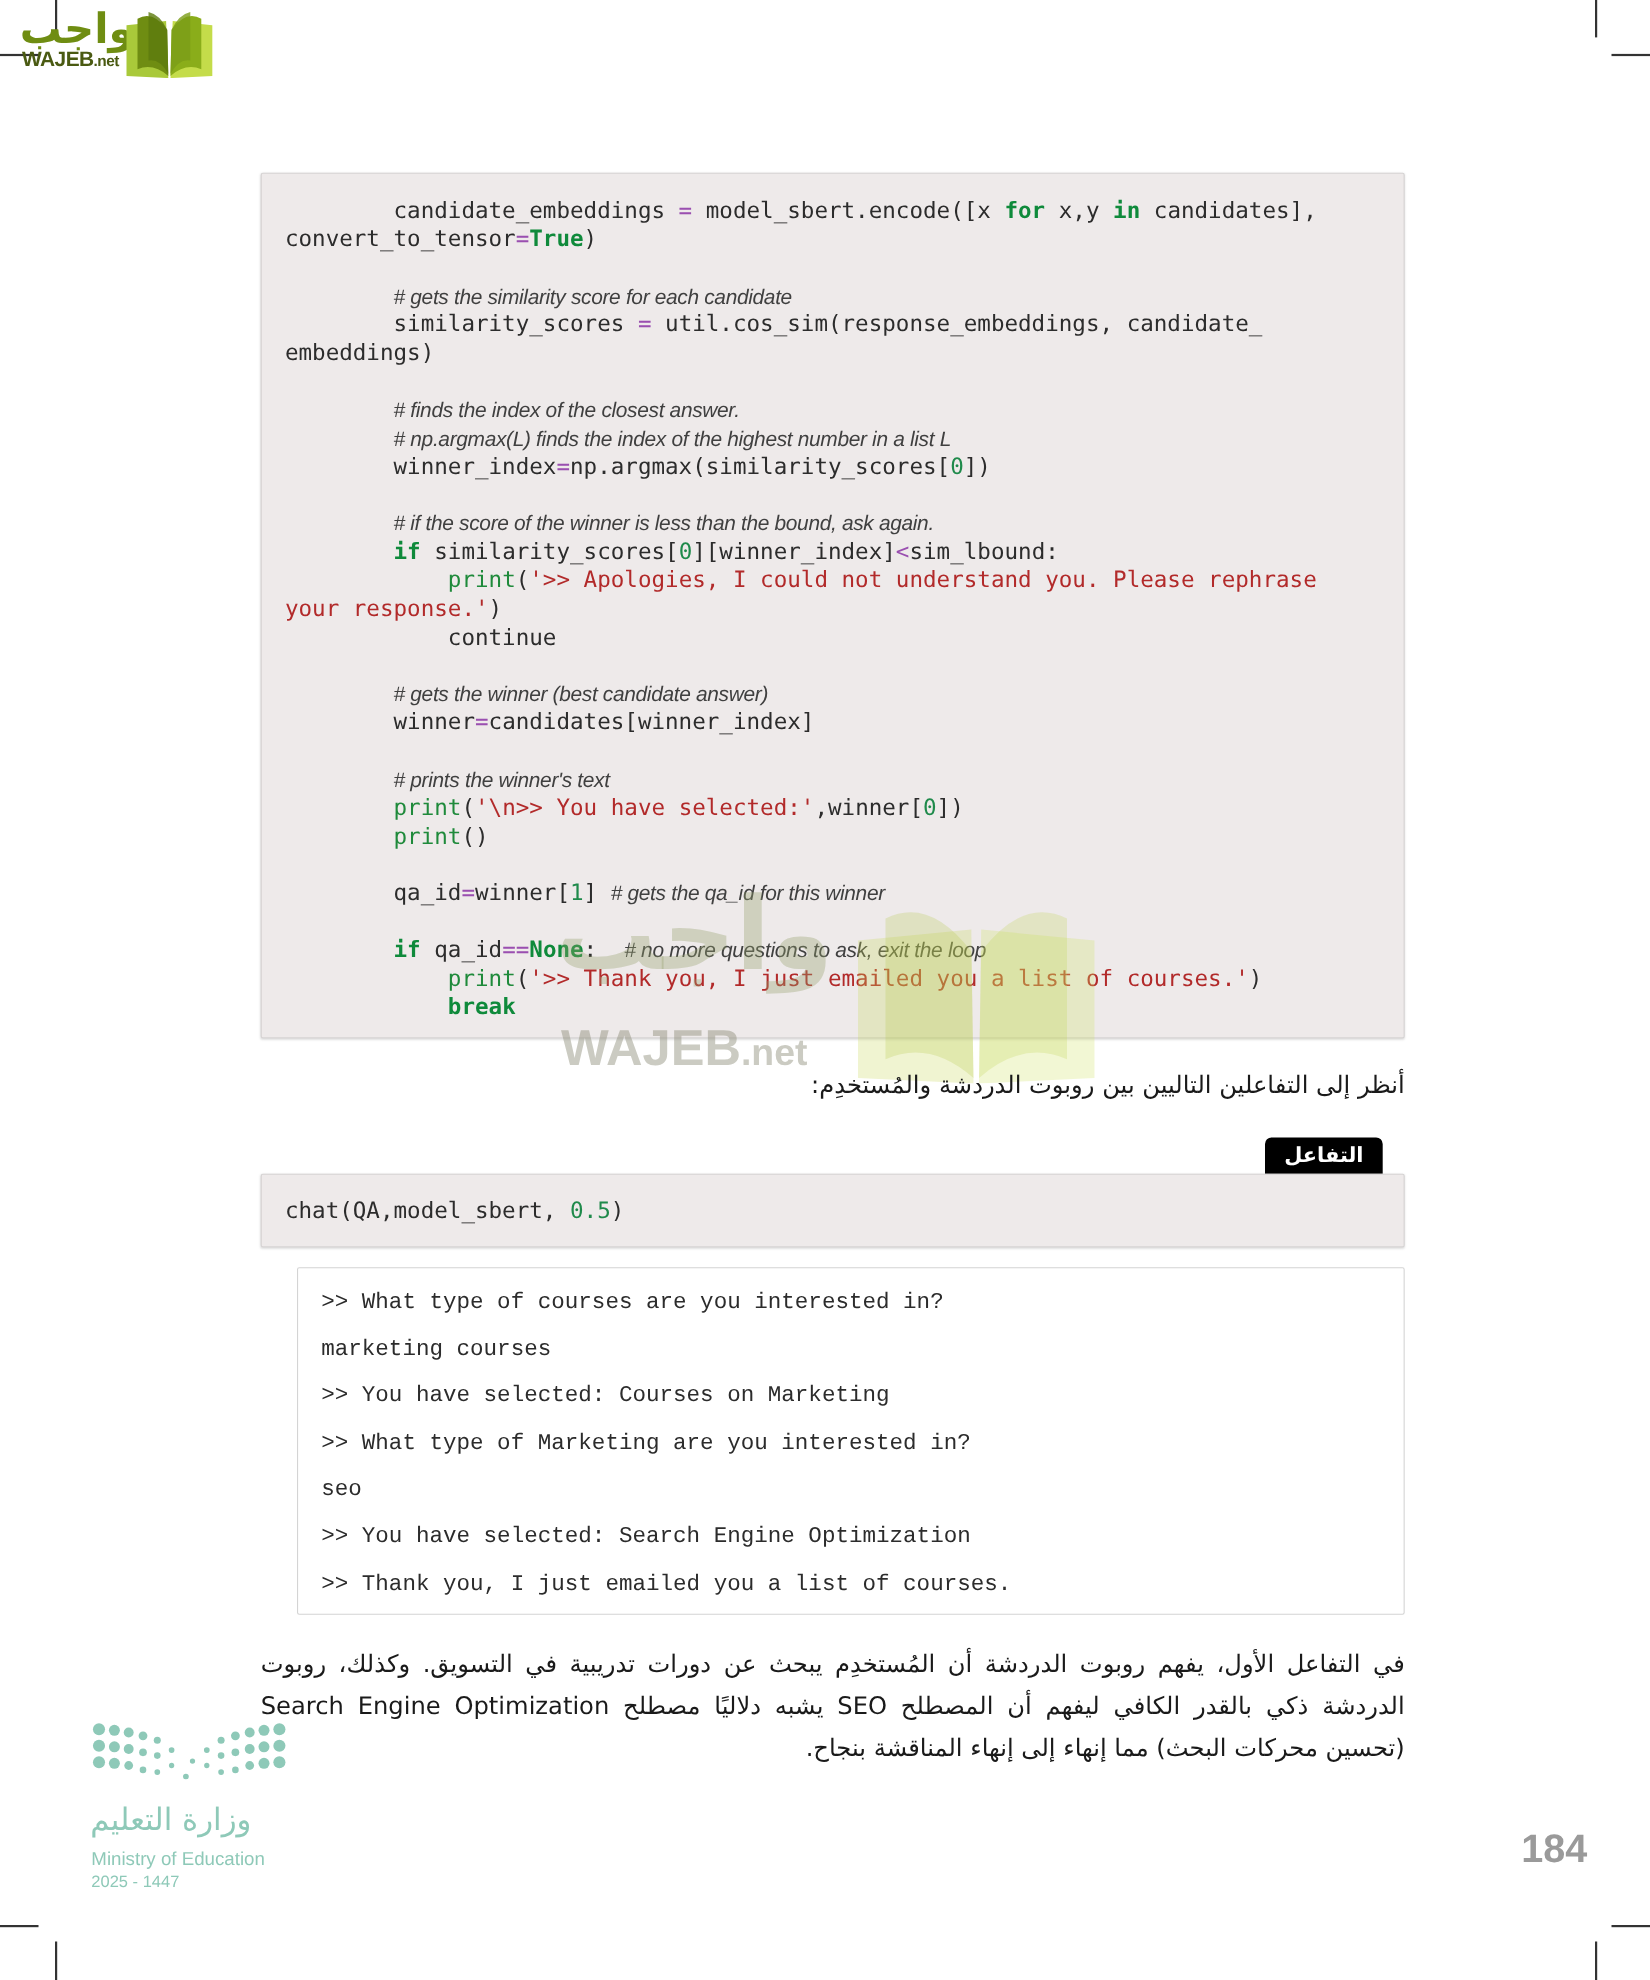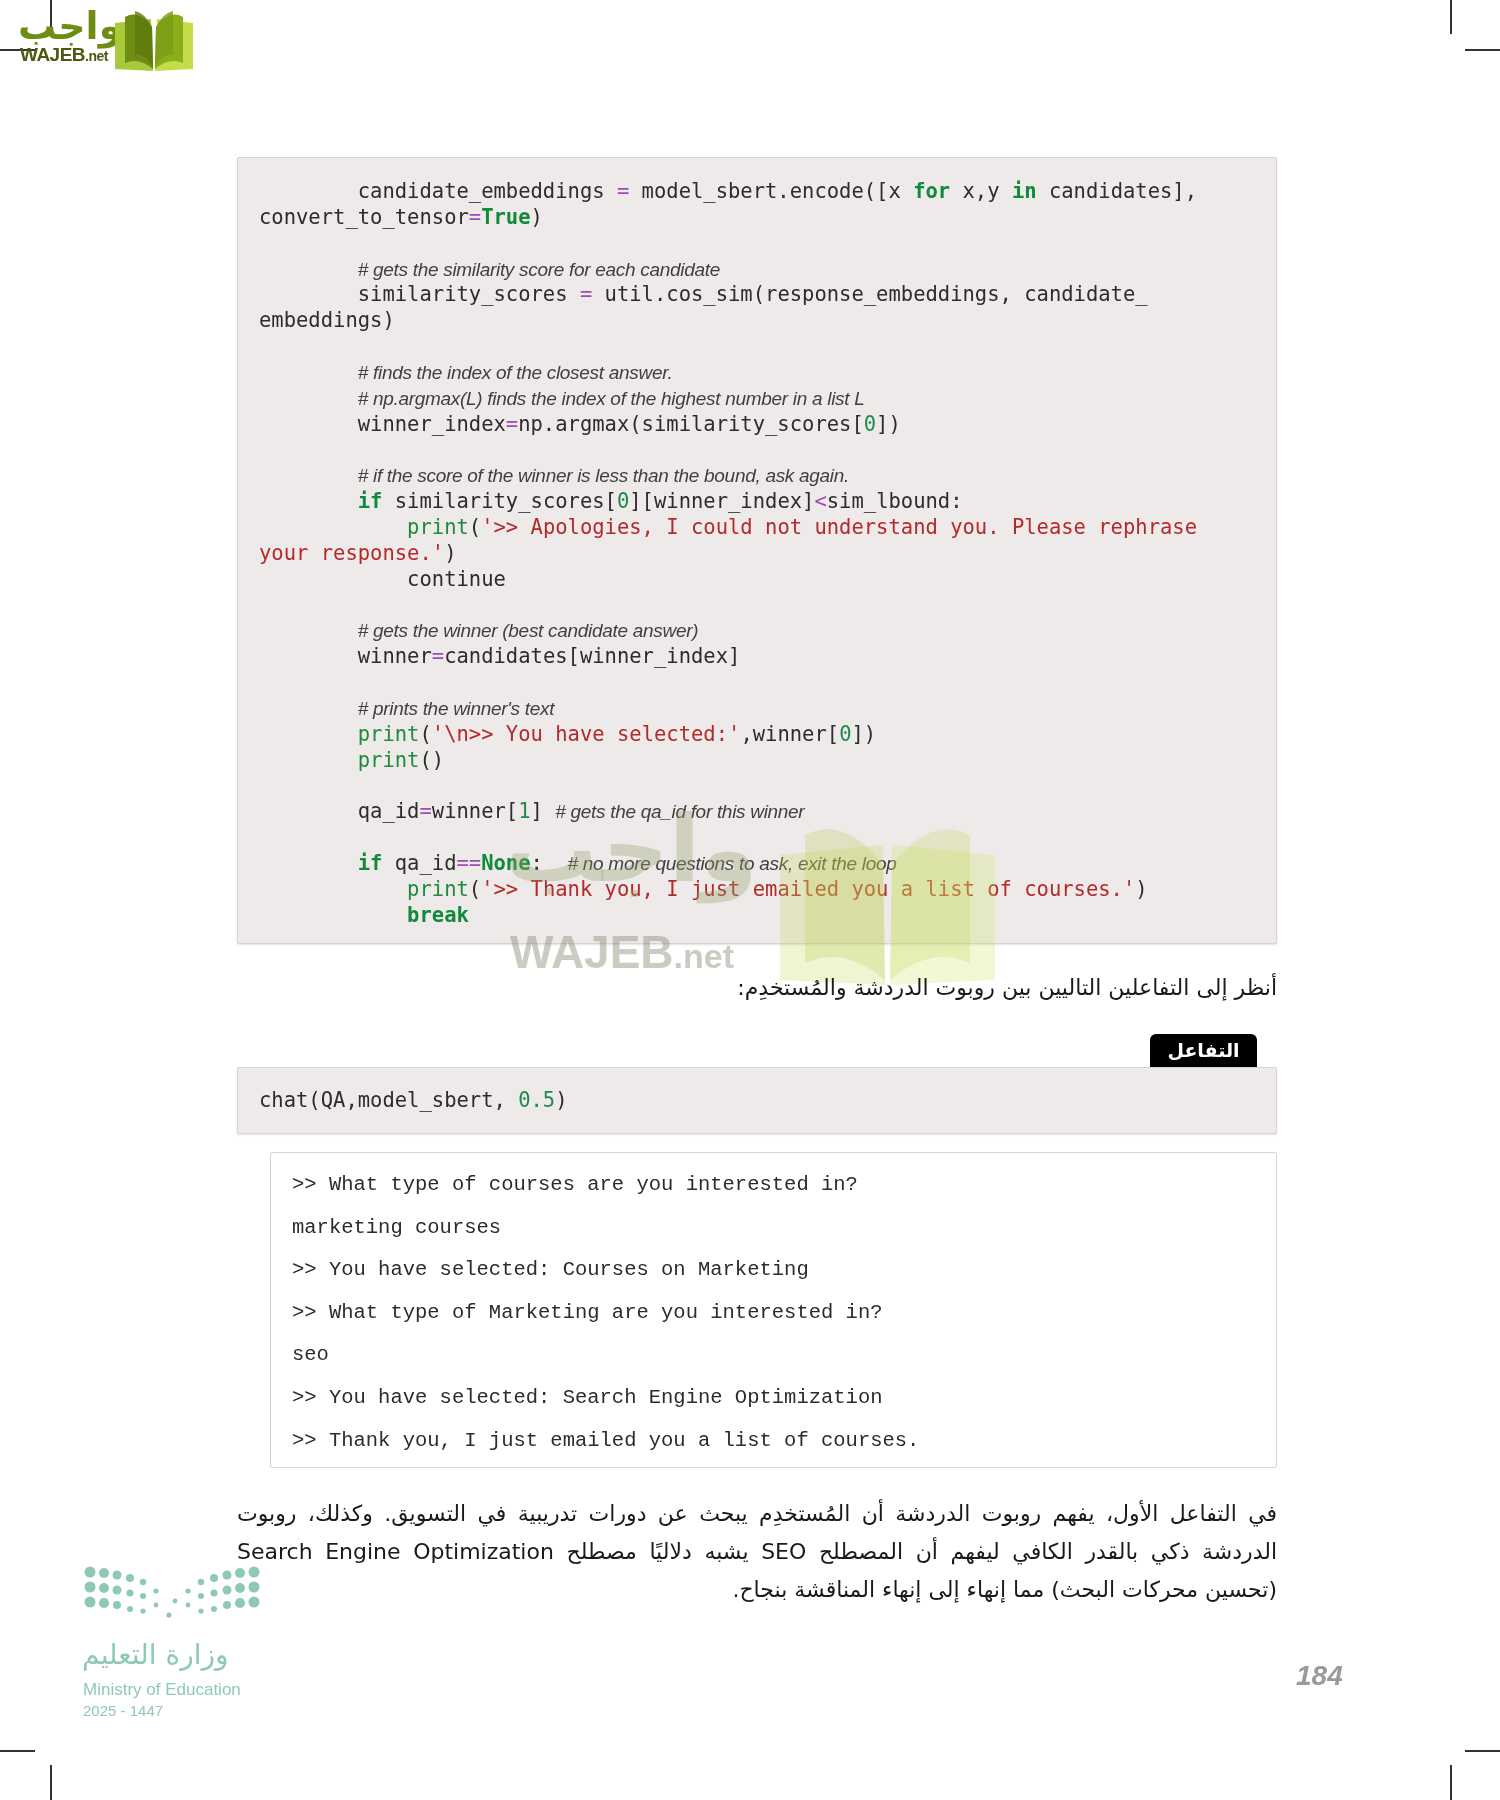--- a/index.html
+++ b/index.html
@@ -20,21 +20,21 @@
   .st { color:#b22a2a; }
   .nu { color:#1f8a4b; }
   .op { color:#9a4fb0; }
 
   .ar-heading { position:absolute; right:223px; top:975px; direction:rtl; font-family:"DejaVu Sans", sans-serif; font-size:22px; color:#1a1a1a; }
   .badge { position:absolute; left:1150px; top:1034px; width:107px; height:33px; background:#000000; border-radius:6px 6px 0 0; color:#fff; font-family:"DejaVu Sans", sans-serif; font-weight:bold; font-size:19px; line-height:33px; text-align:center; direction:rtl; }
   .outbox { position:absolute; left:270px; top:1152px; width:1007px; height:316px; background:#ffffff; border:1.5px solid #d4d4d4; border-radius:2px; box-sizing:border-box; }
   .outline { position:absolute; left:21px; font-family:Liberation Mono, monospace; font-size:20.5px; color:#2c2c2c; white-space:pre; line-height:26px; }
 
   .ar-para { position:absolute; left:237px; top:1495px; width:1040px; direction:rtl; text-align:justify; font-family:"DejaVu Sans", sans-serif; font-size:22px; line-height:38px; color:#1a1a1a; }
-  .page-num { position:absolute; left:1296px; top:1660px; font-family:"Liberation Sans", sans-serif; font-weight:bold; font-size:28px; color:#9a9a9a;font-style:italic; }
+  .page-num { position:absolute; left:1383px; top:1660px; font-family:"Liberation Sans", sans-serif; font-weight:bold; font-size:36px; color:#9a9a9a; }
 
   .moe { position:absolute; left:82px; top:1565px; width:190px; }
   .moe-dots { position:relative; width:190px; height:60px; }
   .moe-ar { position:absolute; left:82px; top:1638px; font-family:"DejaVu Sans", sans-serif; font-size:28px; color:#8ec9b8; direction:rtl; width:185px; text-align:left; letter-spacing:1px; }
   .moe-en { position:absolute; left:83px; top:1680px; font-family:"Liberation Sans", sans-serif; font-size:17px; color:#8ec9b8; }
   .moe-year { position:absolute; left:83px; top:1702px; font-family:"Liberation Sans", sans-serif; font-size:15px; color:#8ec9b8; }
 
   .wm { position:absolute; pointer-events:none; }
   .wm-ar { left:505px; top:800px; font-family:"DejaVu Sans", sans-serif; font-weight:bold; font-size:92px; color:rgba(150,160,110,0.35); direction:rtl; line-height:100px; }
   .wm-en { left:510px; top:925px; font-family:"Liberation Sans", sans-serif; font-weight:bold; font-size:46px; color:rgba(140,140,120,0.45); }

